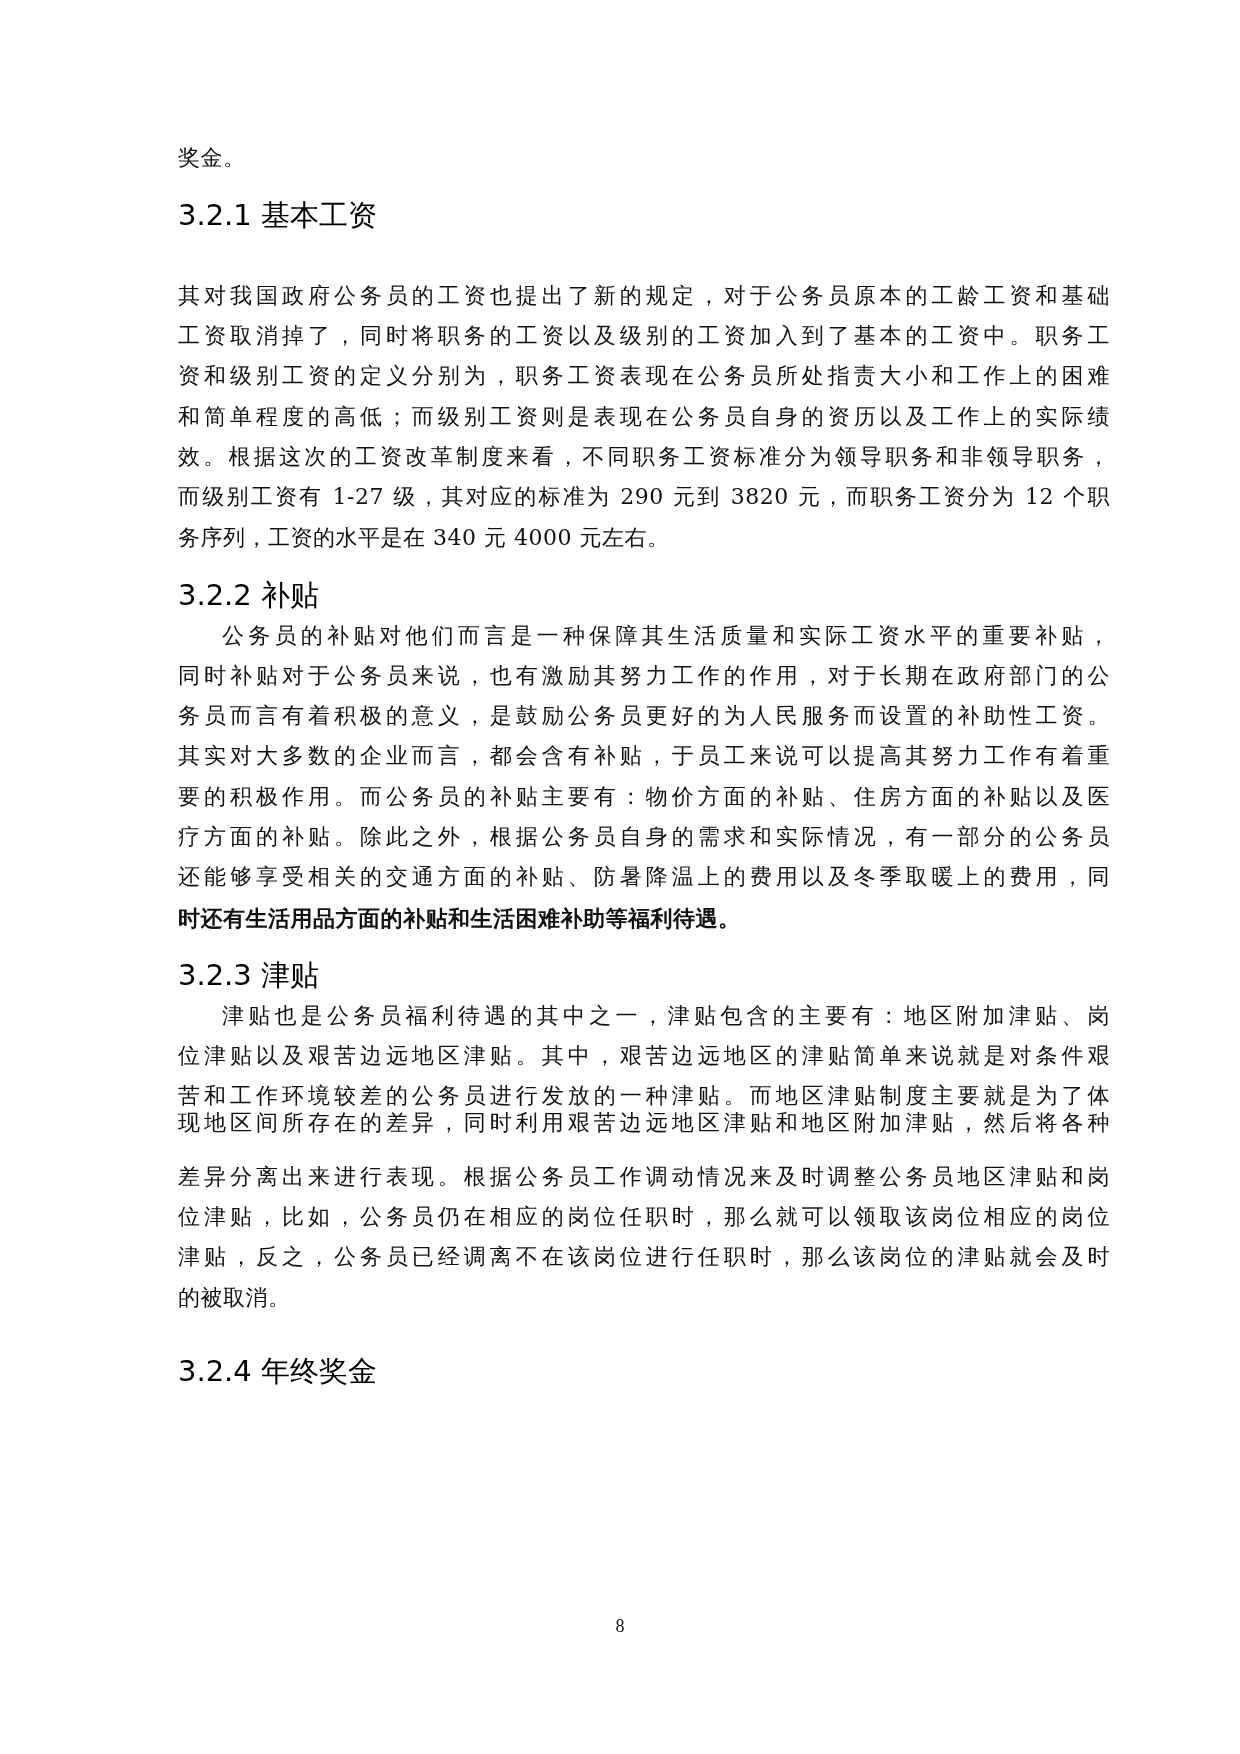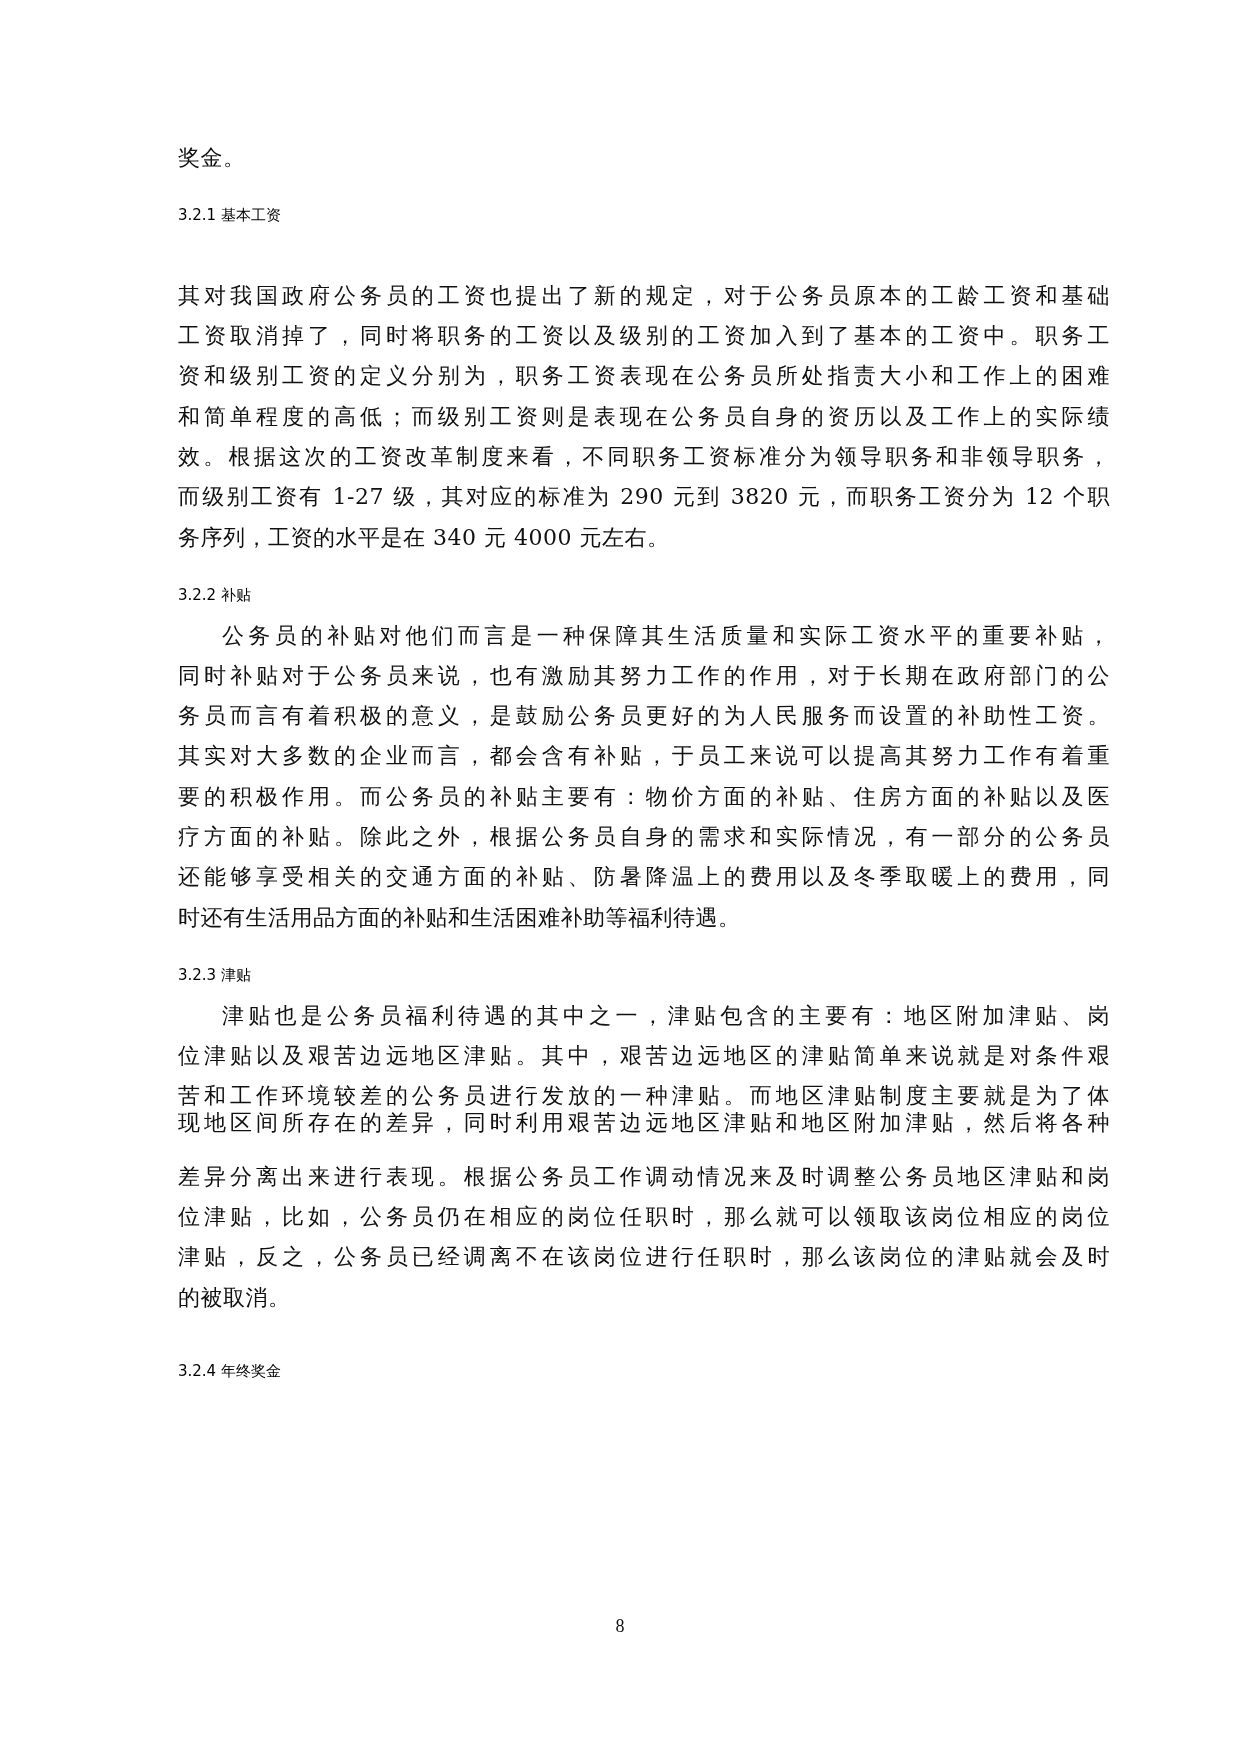--- a/index.html
+++ b/index.html
@@ -37,21 +37,21 @@
       text-align-last: left;
     }
     .line.indent {
       left: 222px;
       width: 888px;
     }
     .heading {
       position: absolute;
       left: 178px;
       font-family: "DejaVu Sans", "Liberation Sans", sans-serif;
-      font-size: 15px;
+      font-size: 29px;
       line-height: 30px;
       white-space: nowrap;
       color: #000000;
     }
     .page-number {
       position: absolute;
       left: 0;
       width: 1240px;
       top: 1614px;
       text-align: center;
@@ -78,21 +78,21 @@
   <div class="line last" style="top:523px;">务序列，工资的水平是在 340 元 4000 元左右。</div>
 
   <div class="heading" style="top:580px;">3.2.2 补贴</div>
   <div class="line indent" style="top:621px;">公务员的补贴对他们而言是一种保障其生活质量和实际工资水平的重要补贴，</div>
   <div class="line" style="top:661px;">同时补贴对于公务员来说，也有激励其努力工作的作用，对于长期在政府部门的公</div>
   <div class="line" style="top:701px;">务员而言有着积极的意义，是鼓励公务员更好的为人民服务而设置的补助性工资。</div>
   <div class="line" style="top:741px;">其实对大多数的企业而言，都会含有补贴，于员工来说可以提高其努力工作有着重</div>
   <div class="line" style="top:782px;">要的积极作用。而公务员的补贴主要有：物价方面的补贴、住房方面的补贴以及医</div>
   <div class="line" style="top:822px;">疗方面的补贴。除此之外，根据公务员自身的需求和实际情况，有一部分的公务员</div>
   <div class="line" style="top:862px;">还能够享受相关的交通方面的补贴、防暑降温上的费用以及冬季取暖上的费用，同</div>
-  <div class="line last" style="top:903px;">时还有生活用品方面的补贴和生活困难补助等福利待遇。</div>
+  <div class="line last" style="top:903px;font-weight:bold;">时还有生活用品方面的补贴和生活困难补助等福利待遇。</div>
 
   <div class="heading" style="top:960px;">3.2.3 津贴</div>
   <div class="line" style="top:1041px;">位津贴以及艰苦边远地区津贴。其中，艰苦边远地区的津贴简单来说就是对条件艰</div>
   <div class="line indent" style="top:1001px;">津贴也是公务员福利待遇的其中之一，津贴包含的主要有：地区附加津贴、岗</div>
   <div class="line" style="top:1081px;">苦和工作环境较差的公务员进行发放的一种津贴。而地区津贴制度主要就是为了体</div>
   <div class="line" style="top:1062px;margin-top:46px;">现地区间所存在的差异，同时利用艰苦边远地区津贴和地区附加津贴，然后将各种</div>
   <div class="line" style="top:1162px;">差异分离出来进行表现。根据公务员工作调动情况来及时调整公务员地区津贴和岗</div>
   <div class="line" style="top:1202px;">位津贴，比如，公务员仍在相应的岗位任职时，那么就可以领取该岗位相应的岗位</div>
   <div class="line" style="top:1242px;">津贴，反之，公务员已经调离不在该岗位进行任职时，那么该岗位的津贴就会及时</div>
   <div class="line last" style="top:1283px;">的被取消。</div>

